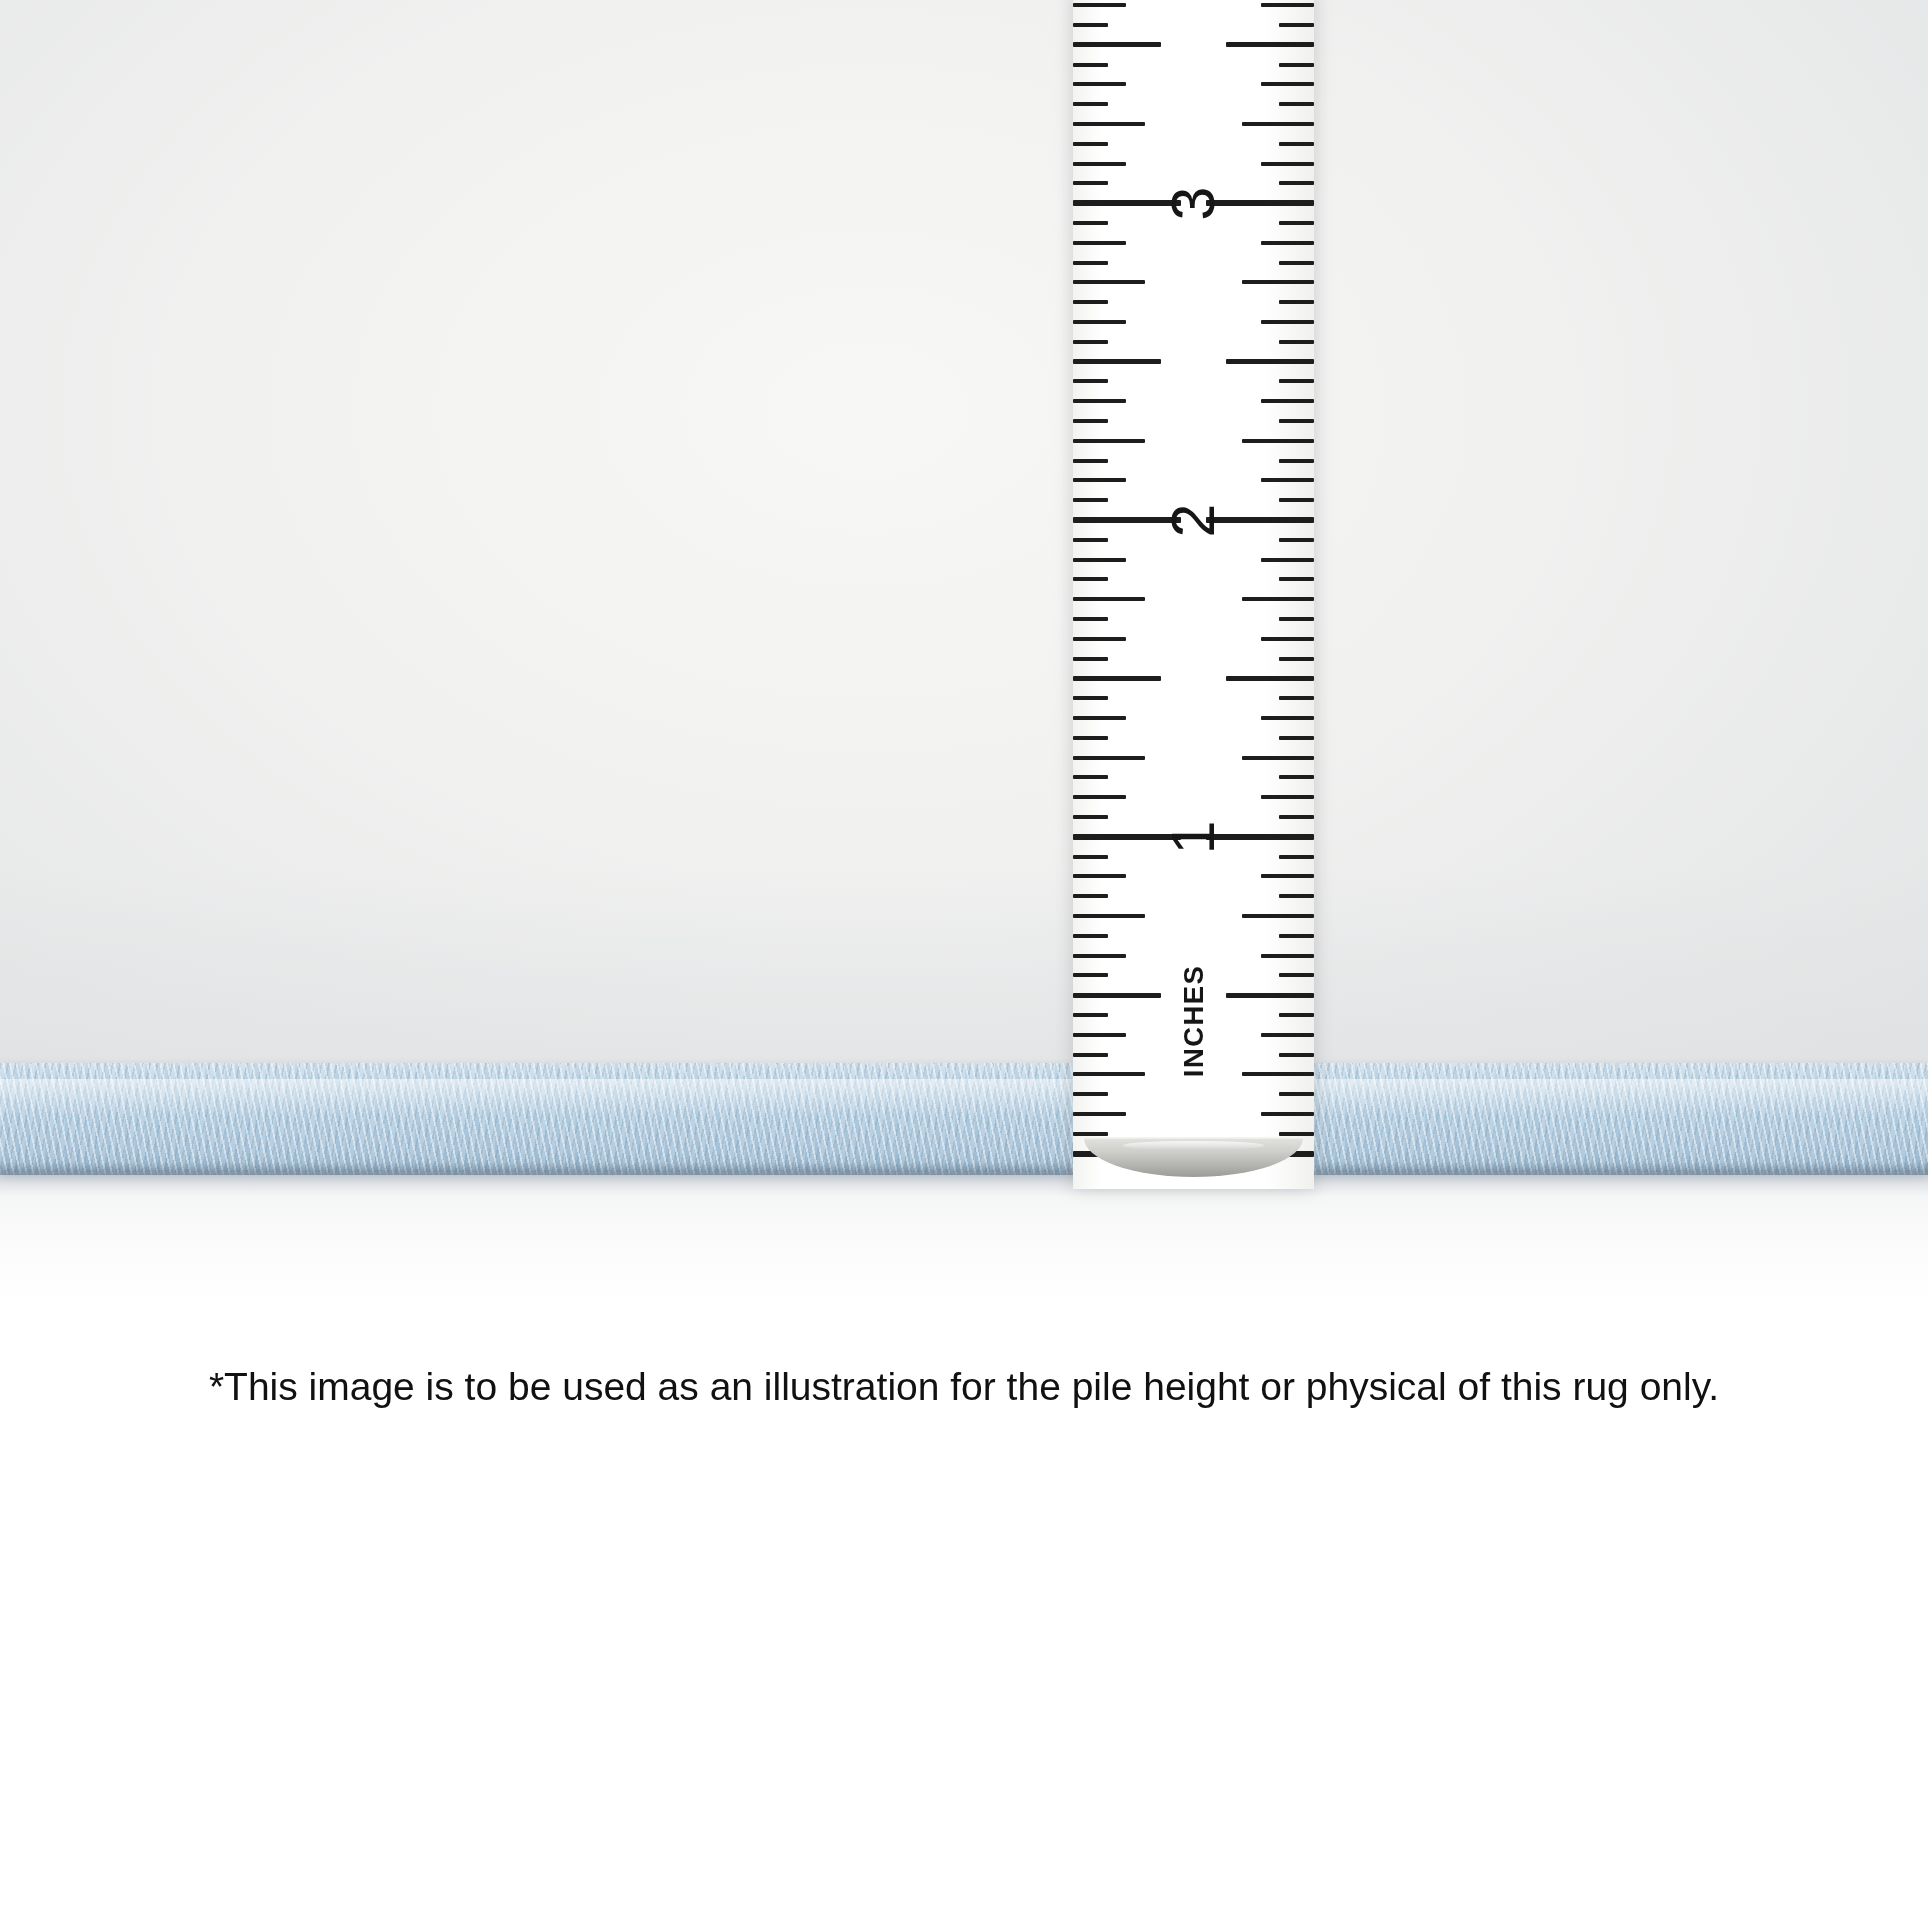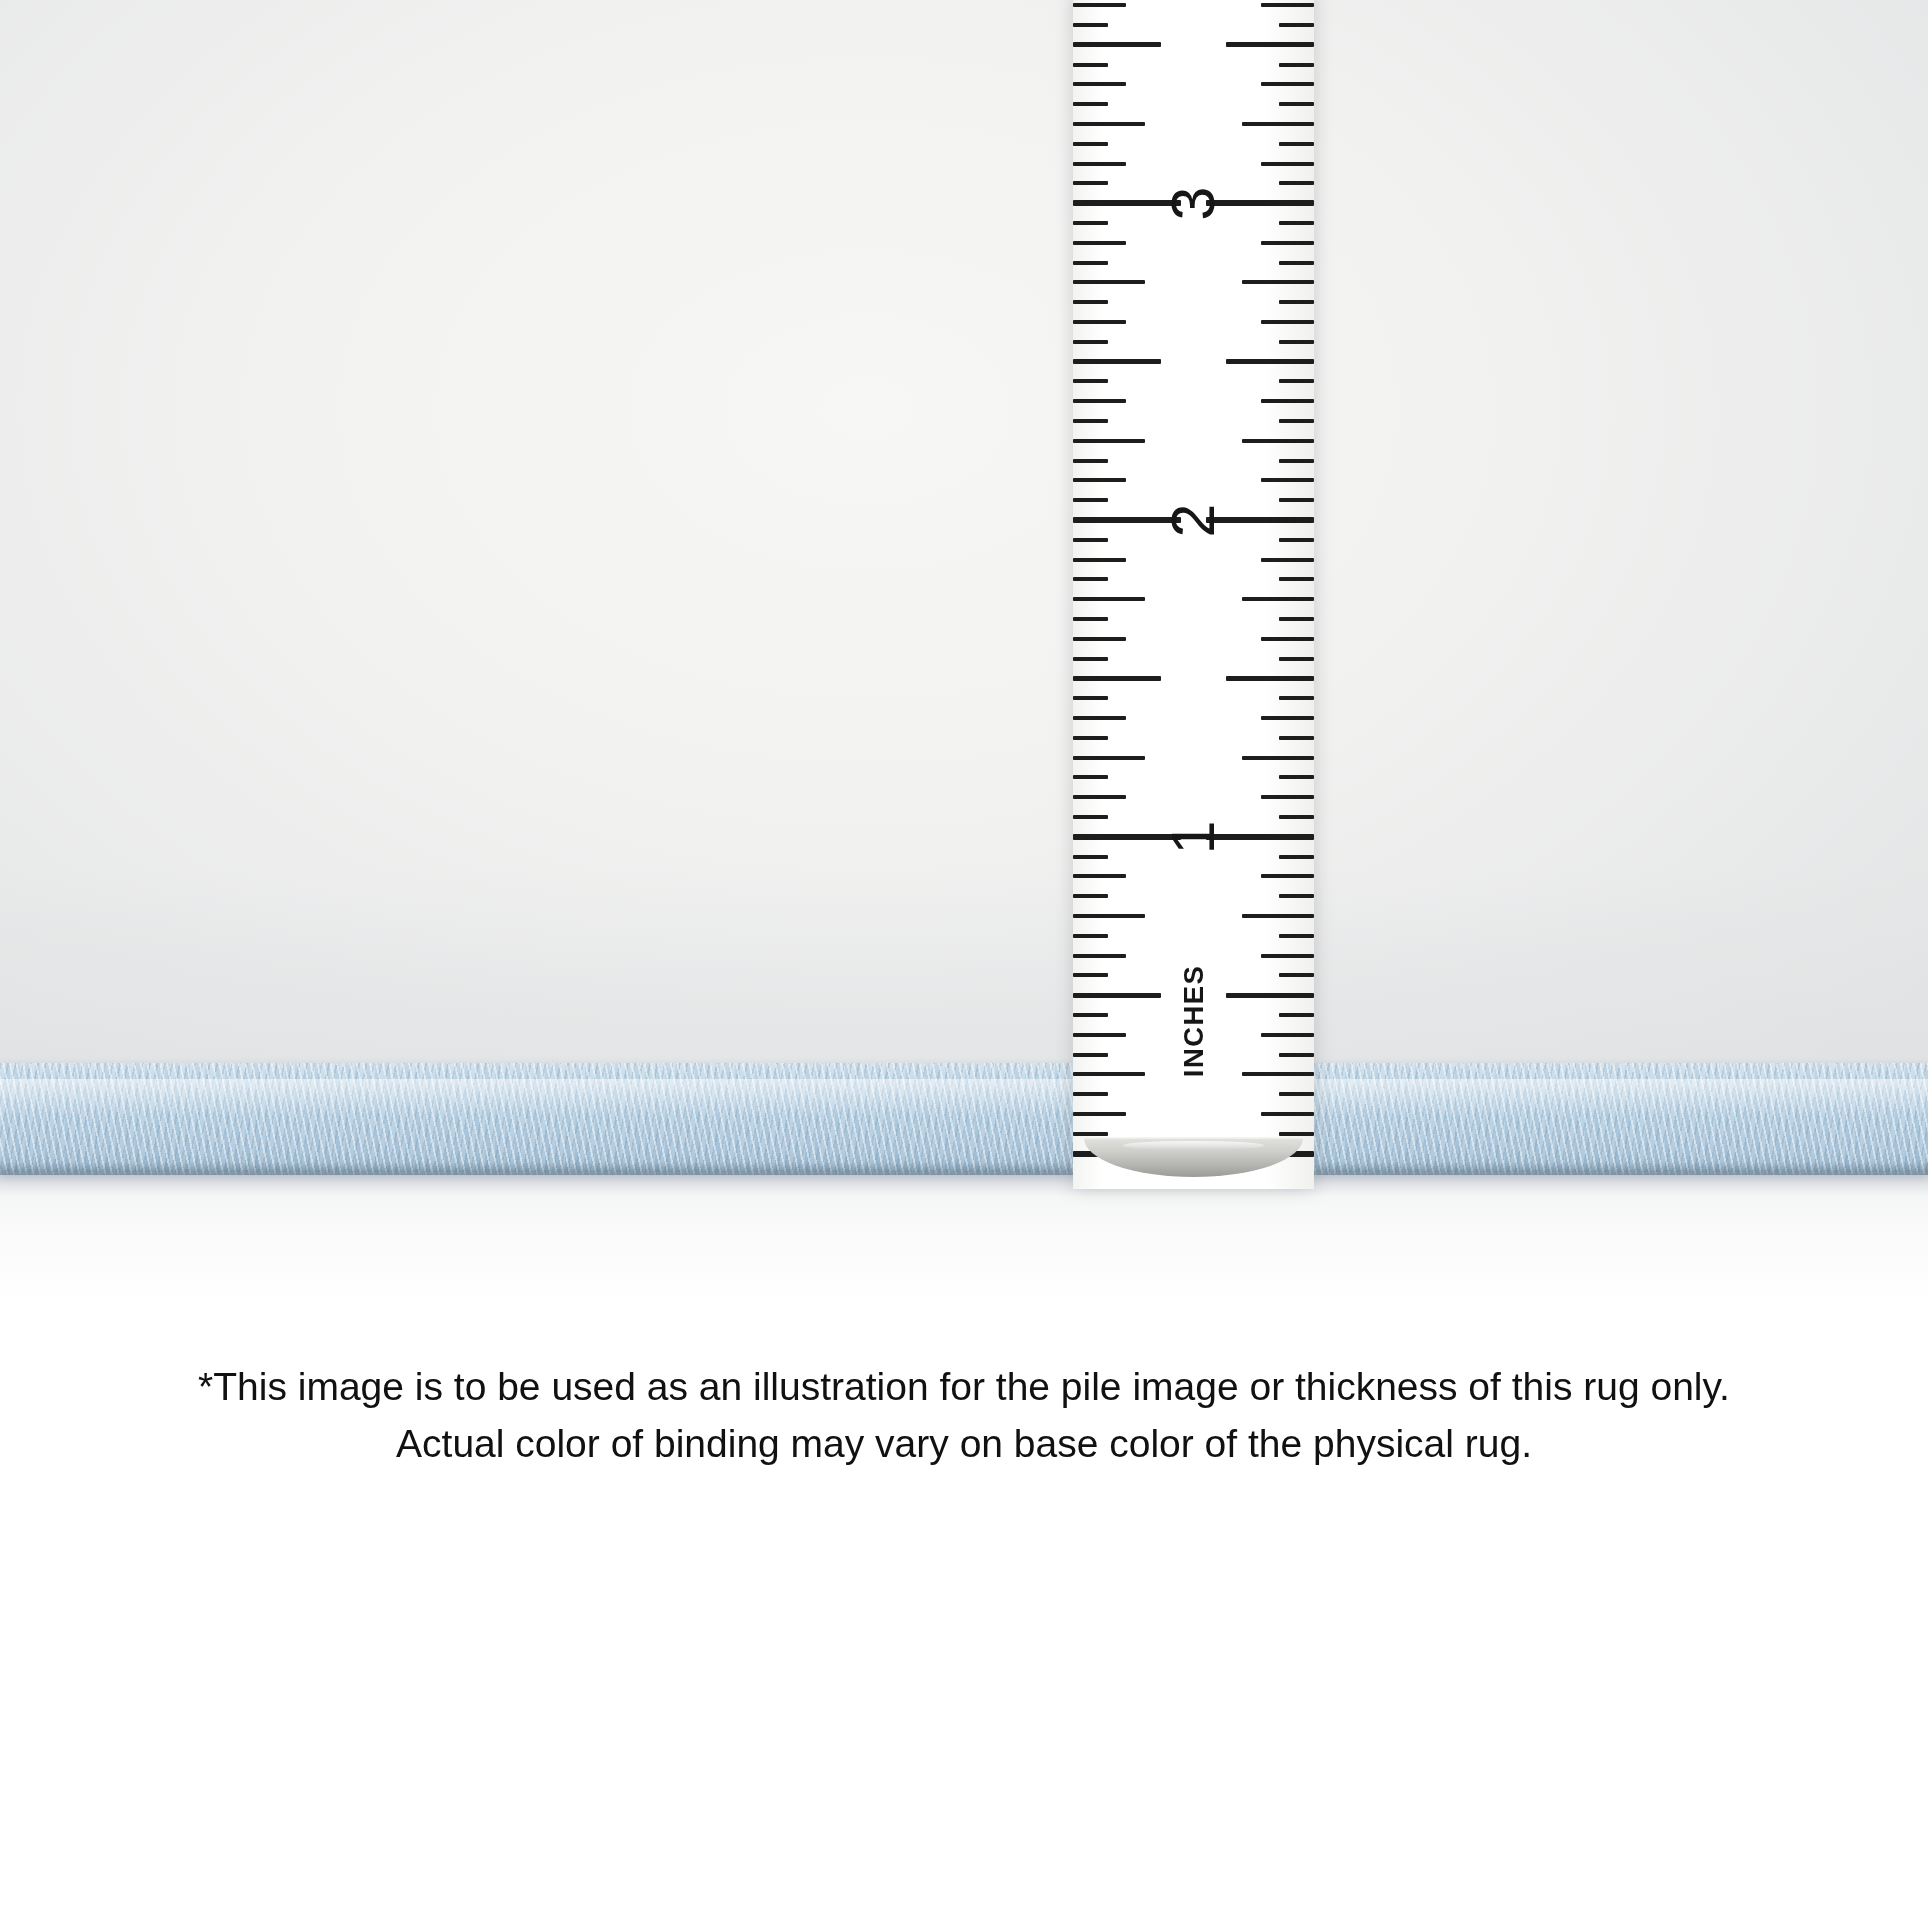--- a/index.html
+++ b/index.html
@@ -361,18 +361,17 @@
       <span class="inches-label" id="inches" style="top: 971px; left: 38px; width: 165px; height: 110px; line-height: 110px; text-align: center;">INCHES</span>
     </div>
 
     <div class="ruler-tip">
       <div class="metal"></div>
     </div>
 
   </div>
 
   <div class="caption">
-    <span class="line">*This image is to be used as an illustration for the pile image or thickness of this rug only.</span>
-    <span class="line">Actual color of binding may vary on base color of the physical rug.</span>
+    <span class="line">*This image is to be used as an illustration for the pile height or physical of this rug only.</span>
   </div>
 
 </div>
 
 
 </body></html>

